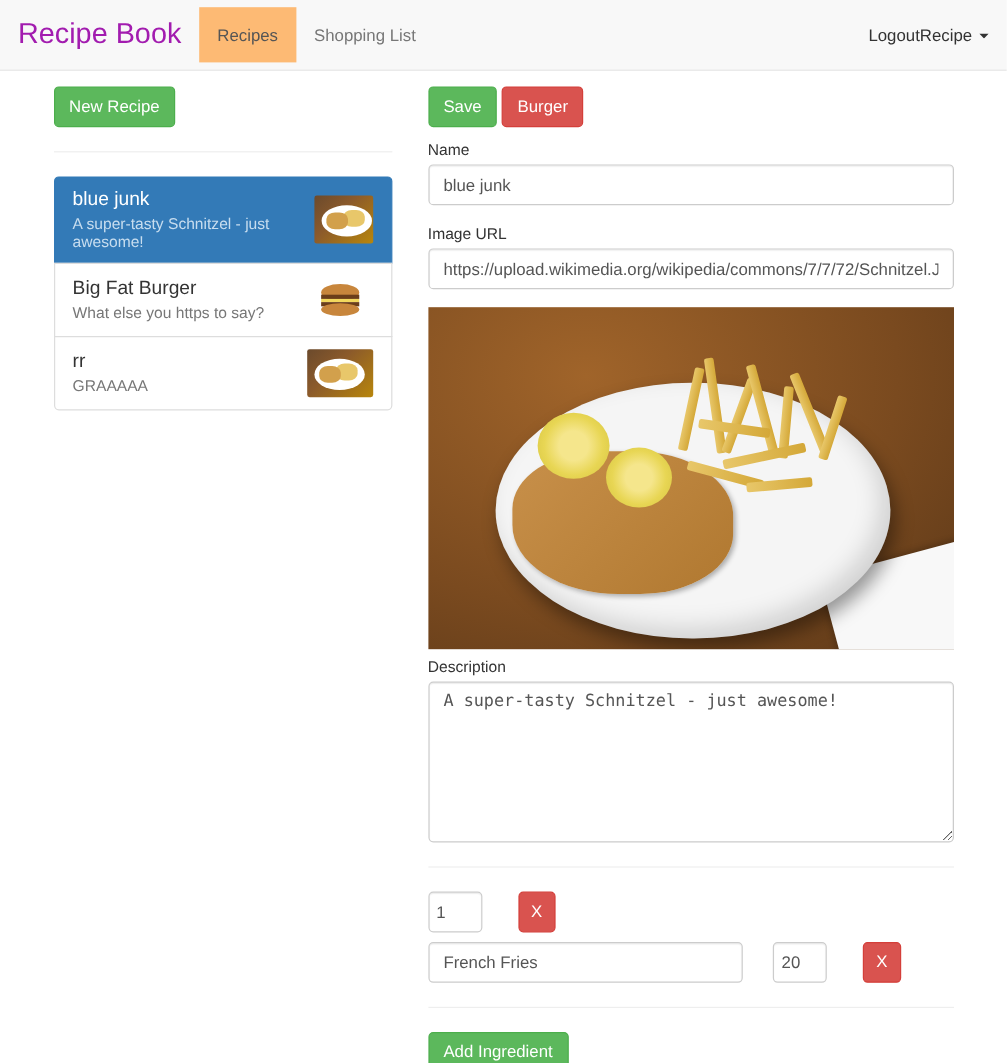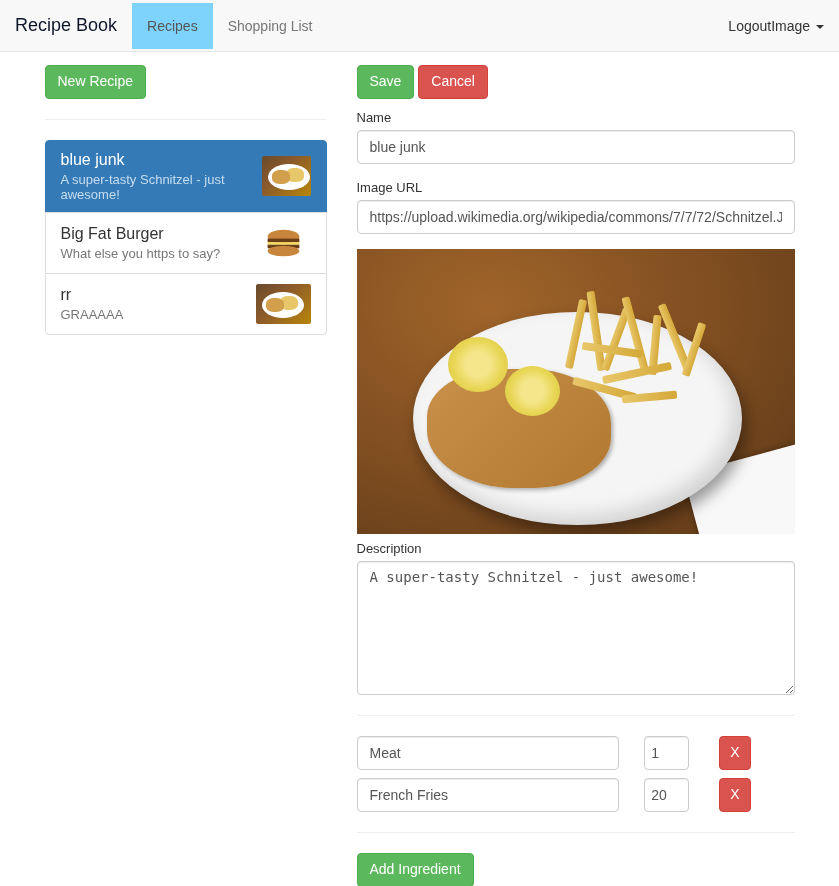--- a/index.html
+++ b/index.html
@@ -1,21 +1,21 @@
 <!DOCTYPE html>
 <html><head>
 <meta charset="utf-8">
 <style>
 * { box-sizing: border-box; margin: 0; padding: 0; }
 body { font-family: "Helvetica Neue", Helvetica, Arial, sans-serif; font-size: 14px; color: #333; background: #fff; }
 .navbar { background: #f8f8f8; border-bottom: 1px solid #e7e7e7; min-height: 50px; display: flex; align-items: center; padding: 0 15px; position: relative; }
-.navbar-brand { color: #0f172a; font-size: 18px; padding: 15px 15px 15px 0; text-decoration: none; }
+.navbar-brand { color: #a21caf; font-size: 24px; padding: 15px 15px 15px 0; text-decoration: none; }
 .nav { display: flex; list-style: none; }
 .nav li a { color: #777; padding: 15px; text-decoration: none; display: block; font-size: 14px; }
-.nav li.active a { background: #7dd3fc; color: #555; }
+.nav li.active a { background: #fdba74; color: #555; }
 .nav-right { margin-left: auto; display: flex; list-style: none; }
 .caret { display: inline-block; width: 0; height: 0; margin-left: 2px; vertical-align: middle; border-top: 4px dashed; border-right: 4px solid transparent; border-left: 4px solid transparent; }
 .container { max-width: 780px; margin: 0 auto; padding: 0 15px; }
 .row { display: flex; flex-wrap: wrap; margin: 0 -15px; }
 .col-left { width: 40%; padding: 0 15px; }
 .col-right { width: 60%; padding: 0 15px; }
 .btn { display: inline-block; padding: 6px 12px; margin-bottom: 0; font-size: 14px; font-weight: 400; line-height: 1.42857; text-align: center; white-space: nowrap; vertical-align: middle; cursor: pointer; border: 1px solid transparent; border-radius: 4px; color: #fff; }
 .btn-success { background-color: #5cb85c; border-color: #4cae4c; }
 .btn-danger { background-color: #d9534f; border-color: #d43f3a; }
 hr { margin-top: 20px; margin-bottom: 20px; border: 0; border-top: 1px solid #eee; }
@@ -63,21 +63,21 @@
   <ul class="nav">
     <li class="active">
         <a>Recipes</a>
       </li>
     <li>
         <a>Shopping List</a>
       </li>
   </ul>
   <ul class="nav-right">
     <li><a>Logout</a></li>
-    <li><a><span>Image</span> <span class="caret"></span></a></li>
+    <li><a><span>Recipe</span> <span class="caret"></span></a></li>
   </ul>
 </nav>
 
 <div class="container">
   <div class="row">
     <div class="col-left">
       <div class="top-btns">
         <button class="btn btn-success">New Recipe</button>
       </div>
       <hr>
@@ -110,21 +110,21 @@
               <p>GRAAAAA</p>
             </div>
             <div class="thumb thumb-schnitzel"></div>
           </div>
         </div>
     </div>
 
     <div class="col-right">
       <div class="top-btns">
         <button class="btn btn-success">Save</button>
-        <button class="btn btn-danger">Cancel</button>
+        <button class="btn btn-danger">Burger</button>
       </div>
 
       <div class="form-group">
         <label>Name</label>
         <input type="text" class="form-control" value="blue junk" style="">
       </div>
 
       <div class="form-group">
         <label>Image URL</label>
         <input type="text" class="form-control" value="https://upload.wikimedia.org/wikipedia/commons/7/7/72/Schnitzel.JPG" style="">
@@ -153,21 +153,20 @@
 
       <div class="form-group" style="margin-top:6px;">
         <label>Description</label>
         <textarea class="form-control" rows="6" style="">A super-tasty Schnitzel - just awesome!</textarea>
       </div>
 
       <hr>
 
       <div id="ingredients">
           <div class="ingredient-row">
-            <input type="text" class="form-control name" value="Meat" style="">
             <input type="number" class="form-control amount" value="1" style="">
             <button class="btn btn-danger">X</button>
           </div>
           <div class="ingredient-row">
             <input type="text" class="form-control name" value="French Fries" style="">
             <input type="number" class="form-control amount" value="20" style="">
             <button class="btn btn-danger">X</button>
           </div>
         </div>
 

